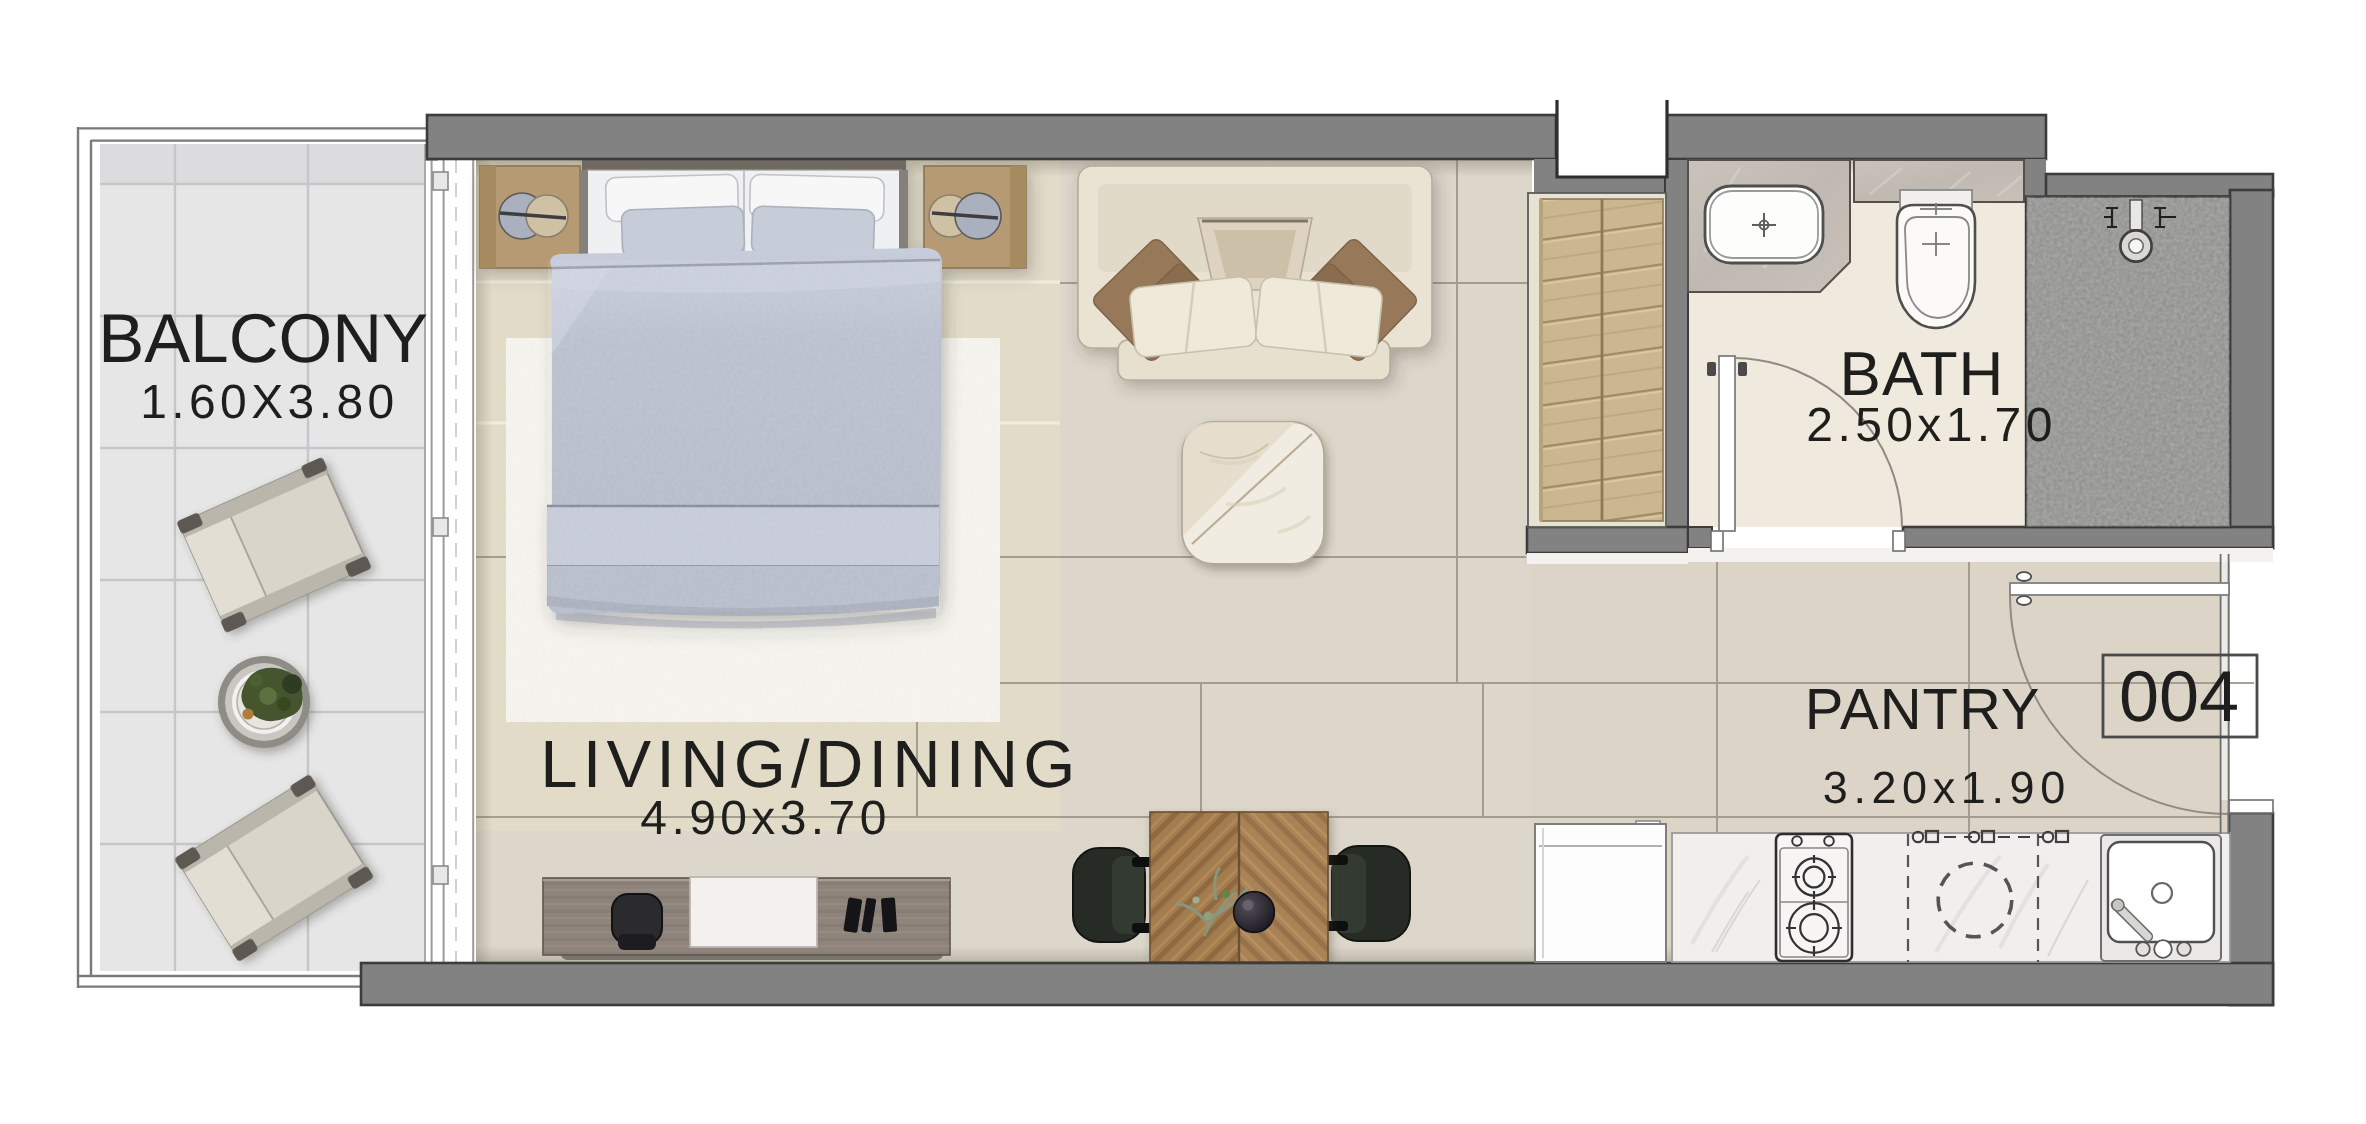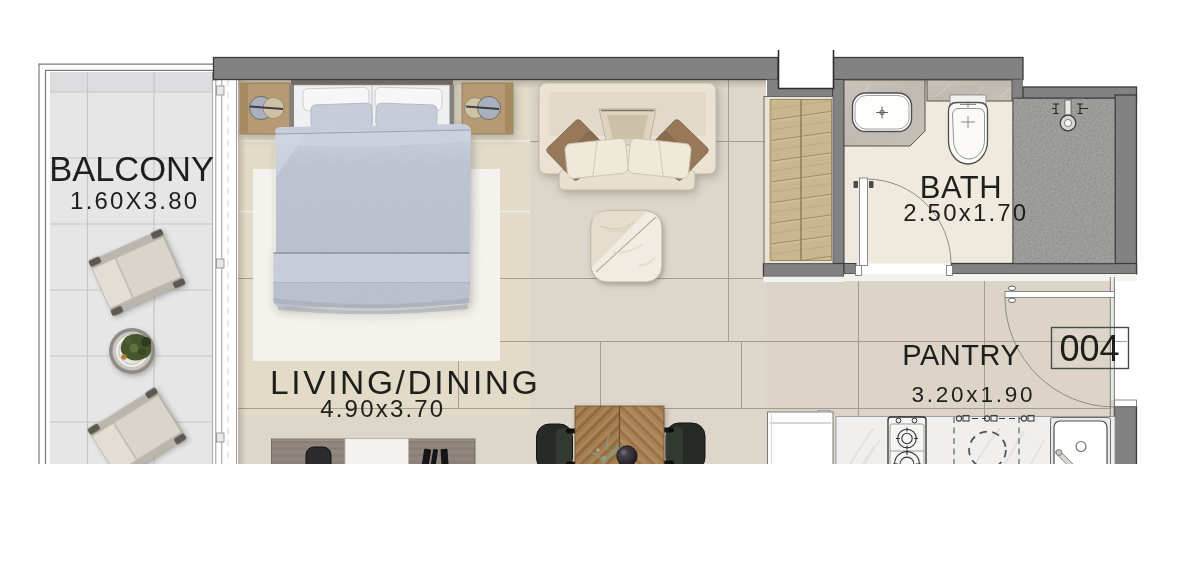--- a/index.html
+++ b/index.html
@@ -1,16 +1,16 @@
 <!DOCTYPE html>
 <html><head>
 <meta charset="utf-8">
 <style>
 html,body{margin:0;padding:0;background:#ffffff;}
-#stage{position:relative;width:1183px;height:464px;overflow:hidden;font-family:"Liberation Sans",sans-serif;}
+#stage{position:relative;width:1183px;height:562px;overflow:hidden;font-family:"Liberation Sans",sans-serif;}
 svg{position:absolute;left:0;top:0;}
 text{font-family:"Liberation Sans",sans-serif;fill:#1e1e1c;}
 </style>
 </head>
 <body>
 <div id="stage">
 <svg width="1183" height="562" viewBox="0 0 1183 562">
 <defs>
 <filter id="ds" x="-20%" y="-20%" width="140%" height="140%">
   <feDropShadow dx="1.5" dy="2.5" stdDeviation="2.5" flood-color="#3a3a38" flood-opacity="0.35"></feDropShadow>

